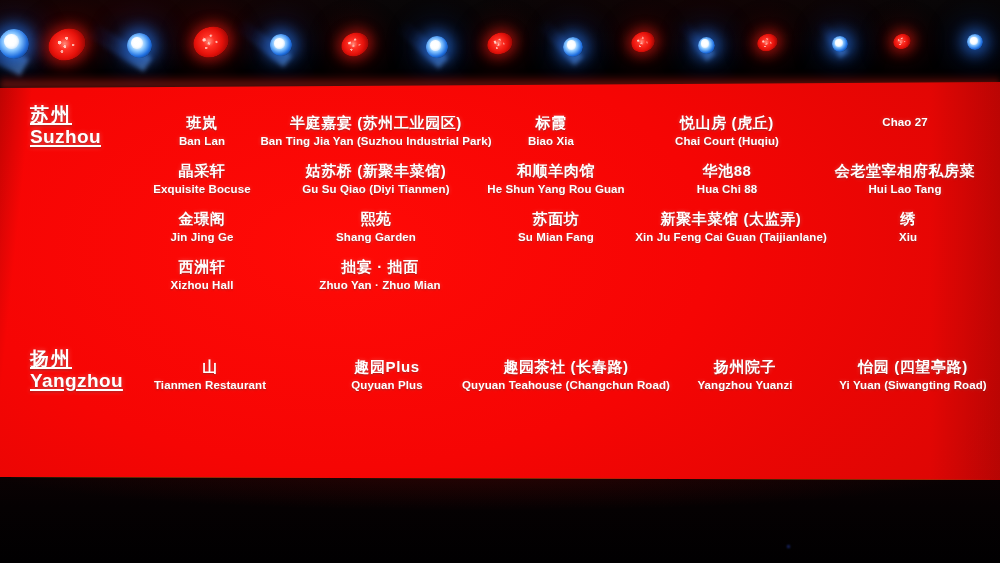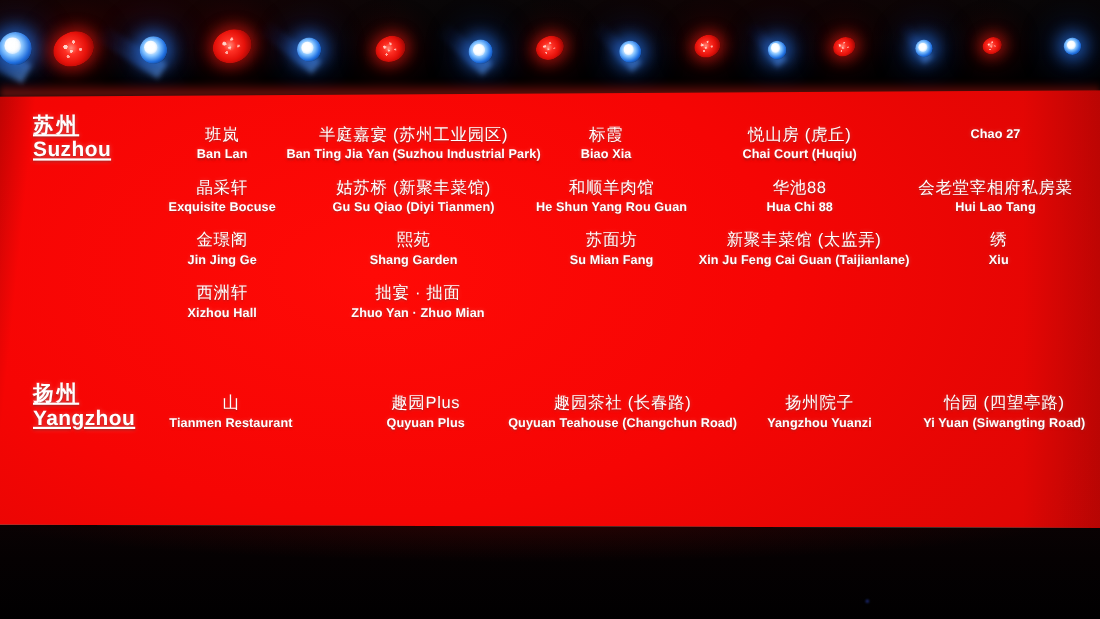--- a/index.html
+++ b/index.html
@@ -12,21 +12,21 @@
     width: 1000px;
     height: 563px;
     overflow: hidden;
     font-family: "Liberation Sans", "DejaVu Sans", sans-serif;
   }
 
   #stage {
     position: relative;
     width: 1000px;
     height: 563px;
-    background: #14b8a6;
+    background: #eab308;
     overflow: hidden;
   }
 
   
   .ceiling {
     position: absolute;
     left: 0; top: 0;
     width: 1000px;
     height: 92px;
     background:
@@ -153,21 +153,21 @@
     position: absolute;
     text-align: center;
     color: #ffffff;
     transform: translateX(-50%);
     white-space: nowrap;
     text-shadow: 0 0 4px rgba(255,255,255,0.28), 0 1px 2px rgba(110,0,0,0.6);
   }
   .entry .cn {
     display: block;
     font-size: 15px;
-    font-weight: normal;
+    font-weight: bold;
     letter-spacing: 0.6px;
     line-height: 1.25;
   }
   .entry .en {
     display: block;
     font-size: 11.5px;
     font-weight: bold;
     letter-spacing: 0.1px;
     line-height: 1.3;
     margin-top: 1px;

